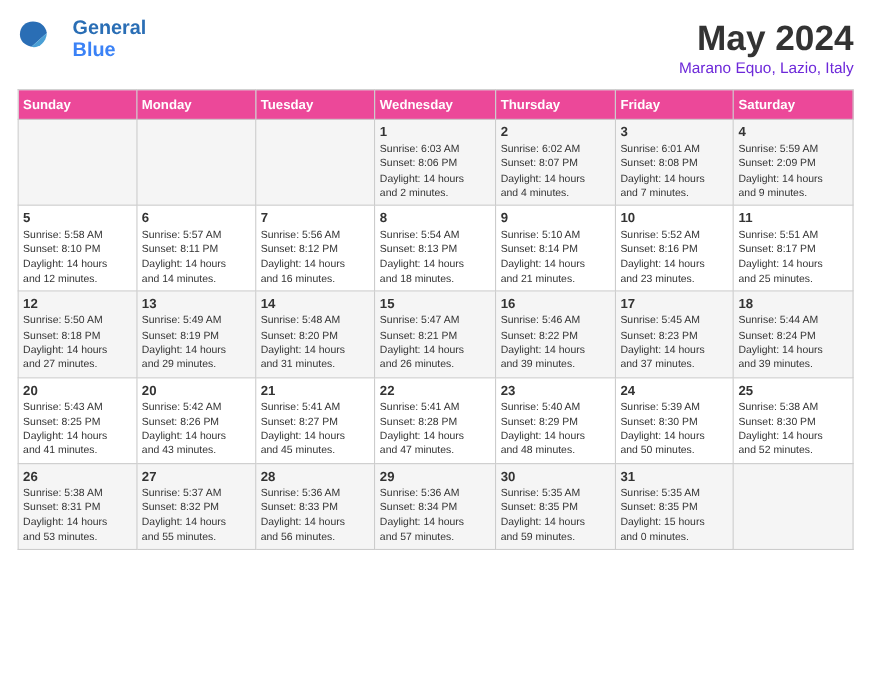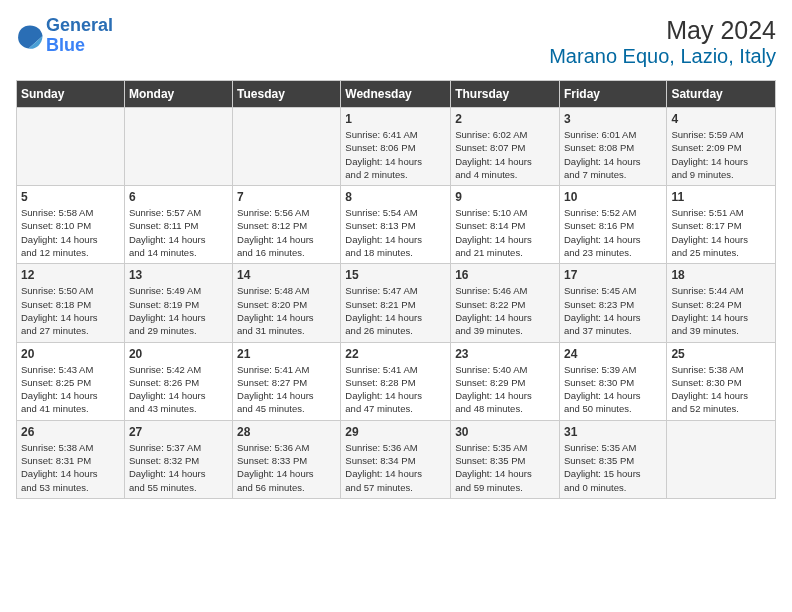--- a/index.html
+++ b/index.html
@@ -11,54 +11,54 @@
       padding: 16px;
     }
     .header {
       display: flex;
       justify-content: space-between;
       align-items: flex-start;
       margin-bottom: 12px;
     }
     .logo {
       display: flex;
-      align-items: center;
+      gap: 20px;
     }
     .logo-text {
       font-size: 18px;
       font-weight: bold;
       color: #333;
       line-height: 1.1;
     }
     .logo-text span {
       color: #2a6eb5;
     }
     .logo-icon {
       width: 28px;
       height: 28px;
       margin-right: 2px;
     }
     .title-block {
       text-align: right;
     }
     .month-year {
-      font-size: 25px;
-      font-weight: normal;
+      font-size: 32px;
+      font-weight: bold;
       color: #333;
     }
     .location {
-      font-size: 20px;
-      color: #0369a1;
+      font-size: 14px;
+      color: #6d28d9;
     }
     table {
       width: 100%;
       border-collapse: collapse;
     }
     thead tr th {
-      background-color: #404040;
+      background-color: #ec4899;
       color: #fff;
       font-size: 12px;
       font-weight: bold;
       padding: 6px 4px;
       border: 1px solid #ccc;
       text-align: left;
     }
     tbody tr td {
       border: 1px solid #ccc;
       vertical-align: top;
@@ -121,21 +121,21 @@
         <th>Saturday</th>
       </tr>
   </thead>
   <tbody id="calendar-body">
       <tr>
         <td class="empty"></td>
         <td class="empty"></td>
         <td class="empty"></td>
         <td>
           <span class="day-num">1</span>
-          <div class="cell-text">Sunrise: 6:41 AM</div>
+          <div class="cell-text">Sunrise: 6:03 AM</div>
           <div class="cell-text">Sunset: 8:06 PM</div>
           <div class="cell-text">Daylight: 14 hours</div>
           <div class="cell-text">and 2 minutes.</div>
         </td>
         <td>
           <span class="day-num">2</span>
           <div class="cell-text">Sunrise: 6:02 AM</div>
           <div class="cell-text">Sunset: 8:07 PM</div>
           <div class="cell-text">Daylight: 14 hours</div>
           <div class="cell-text">and 4 minutes.</div>

